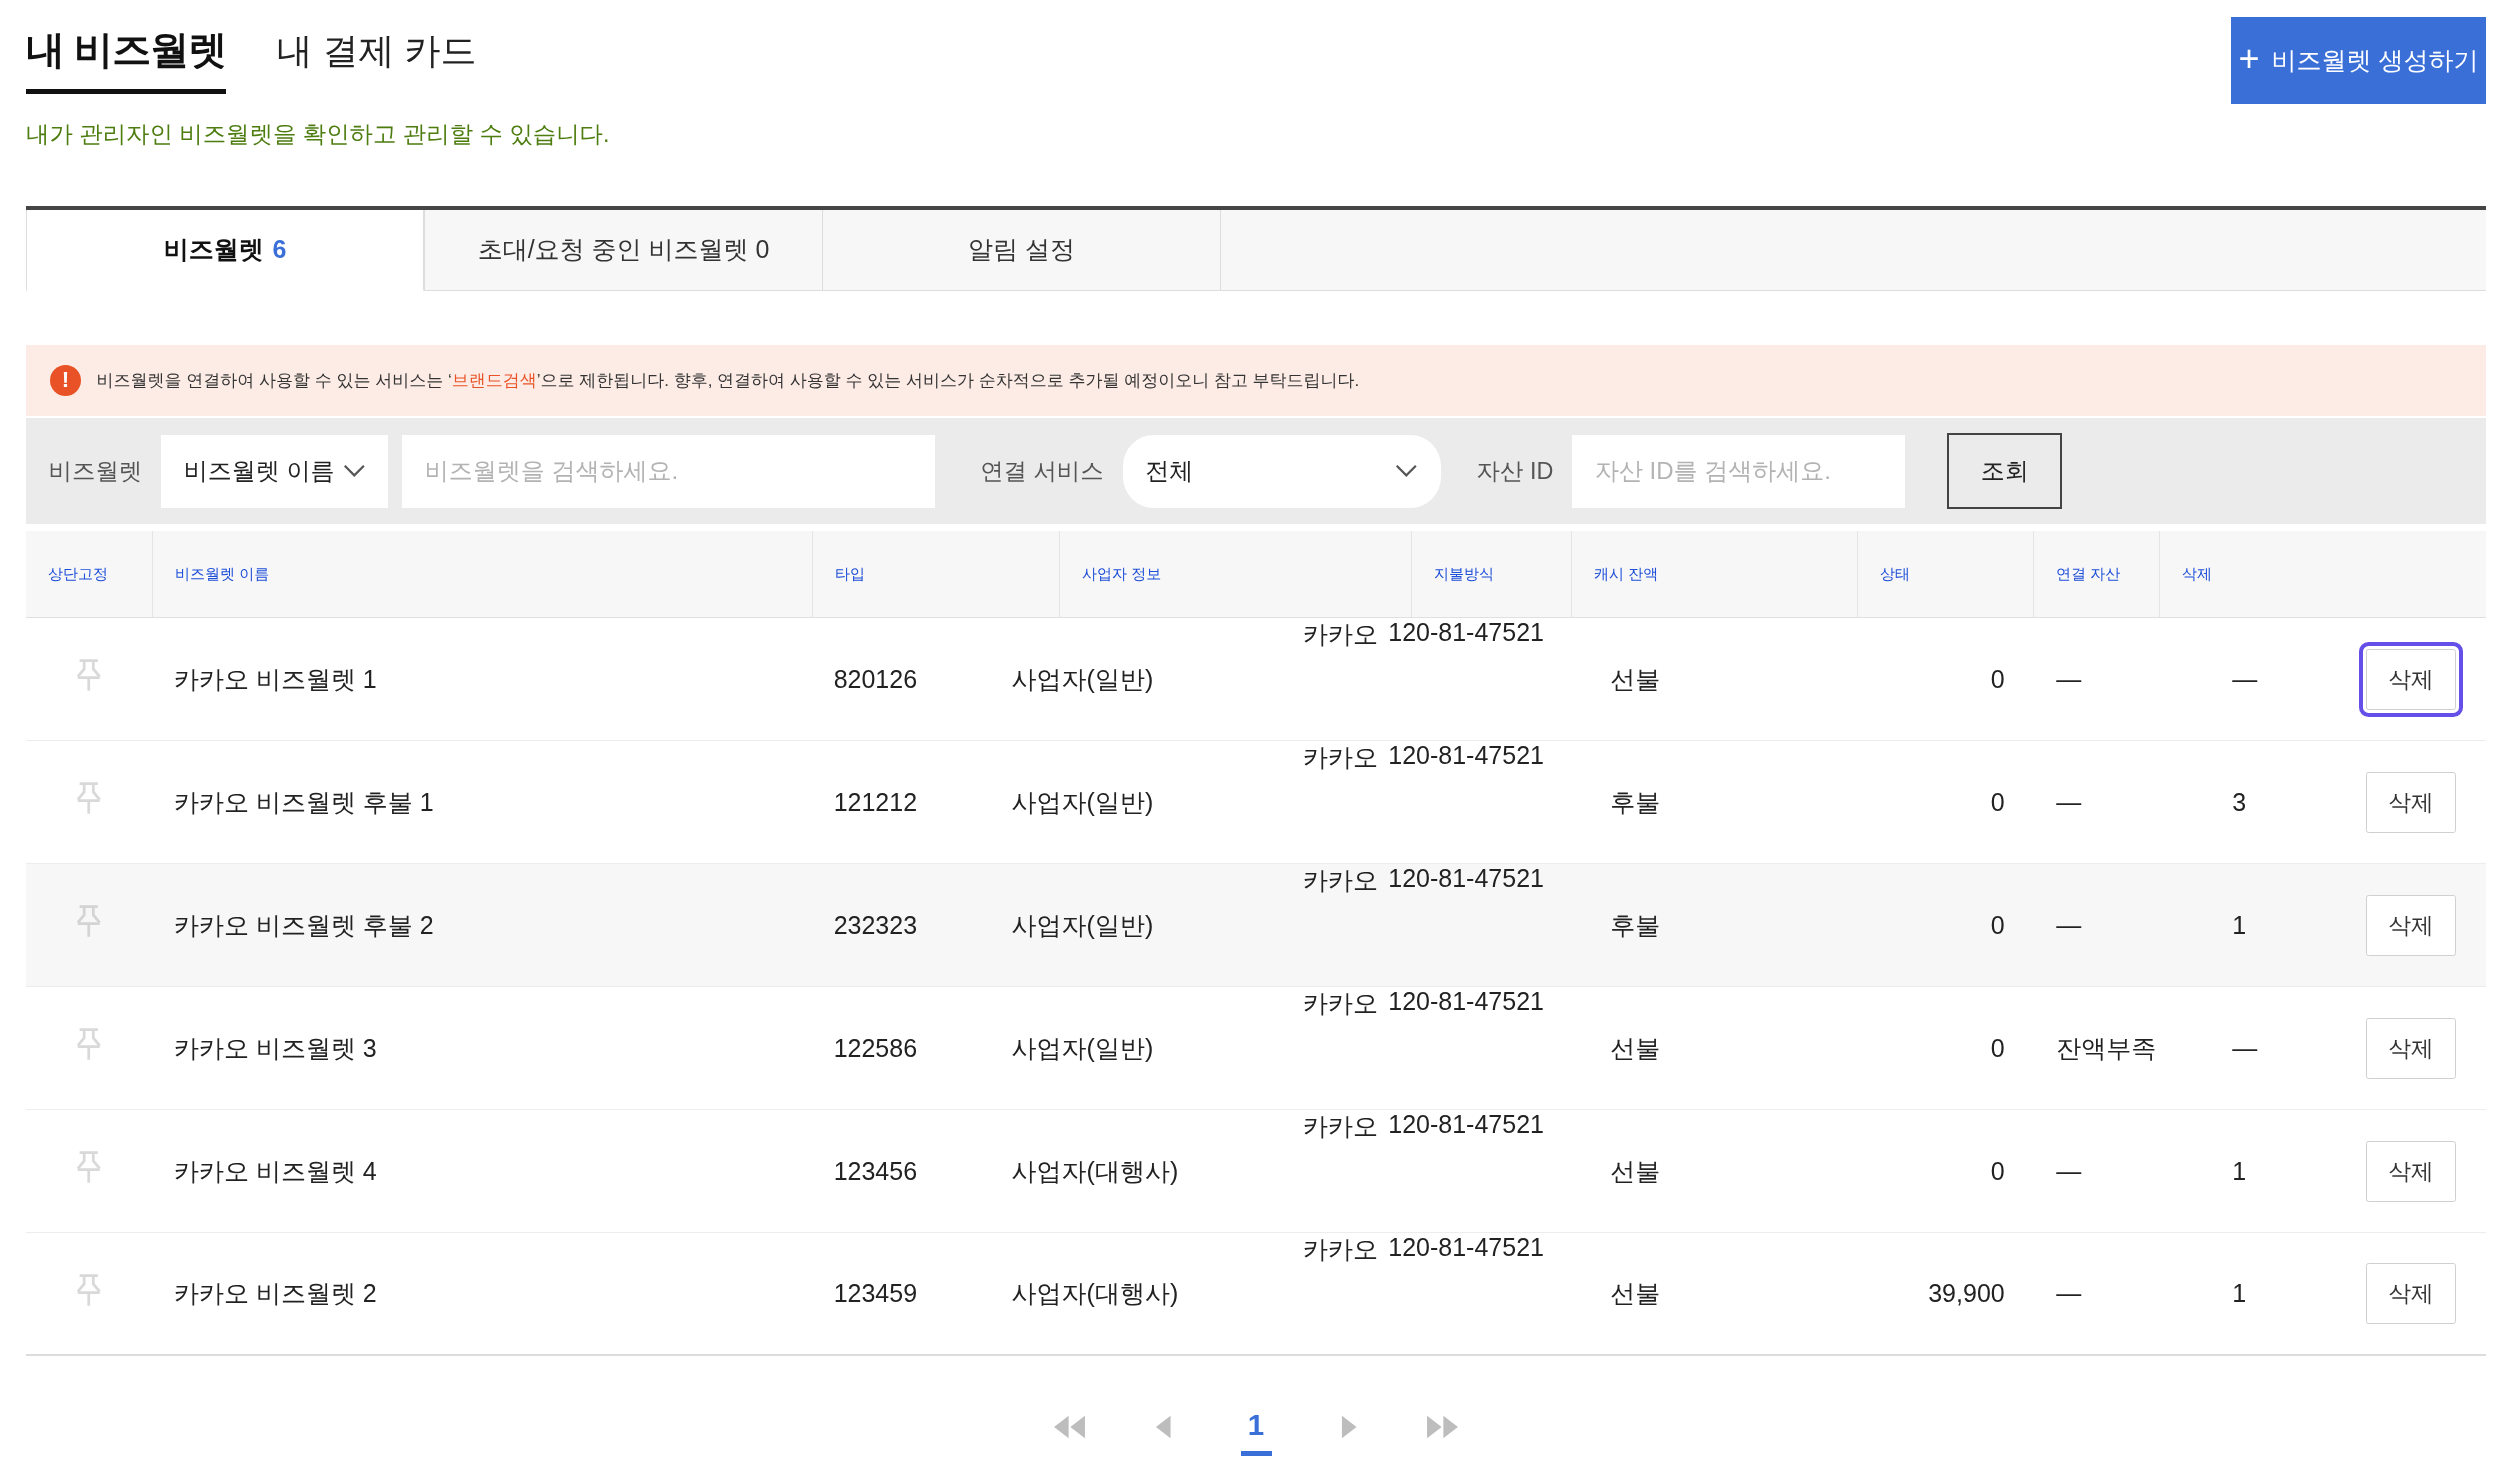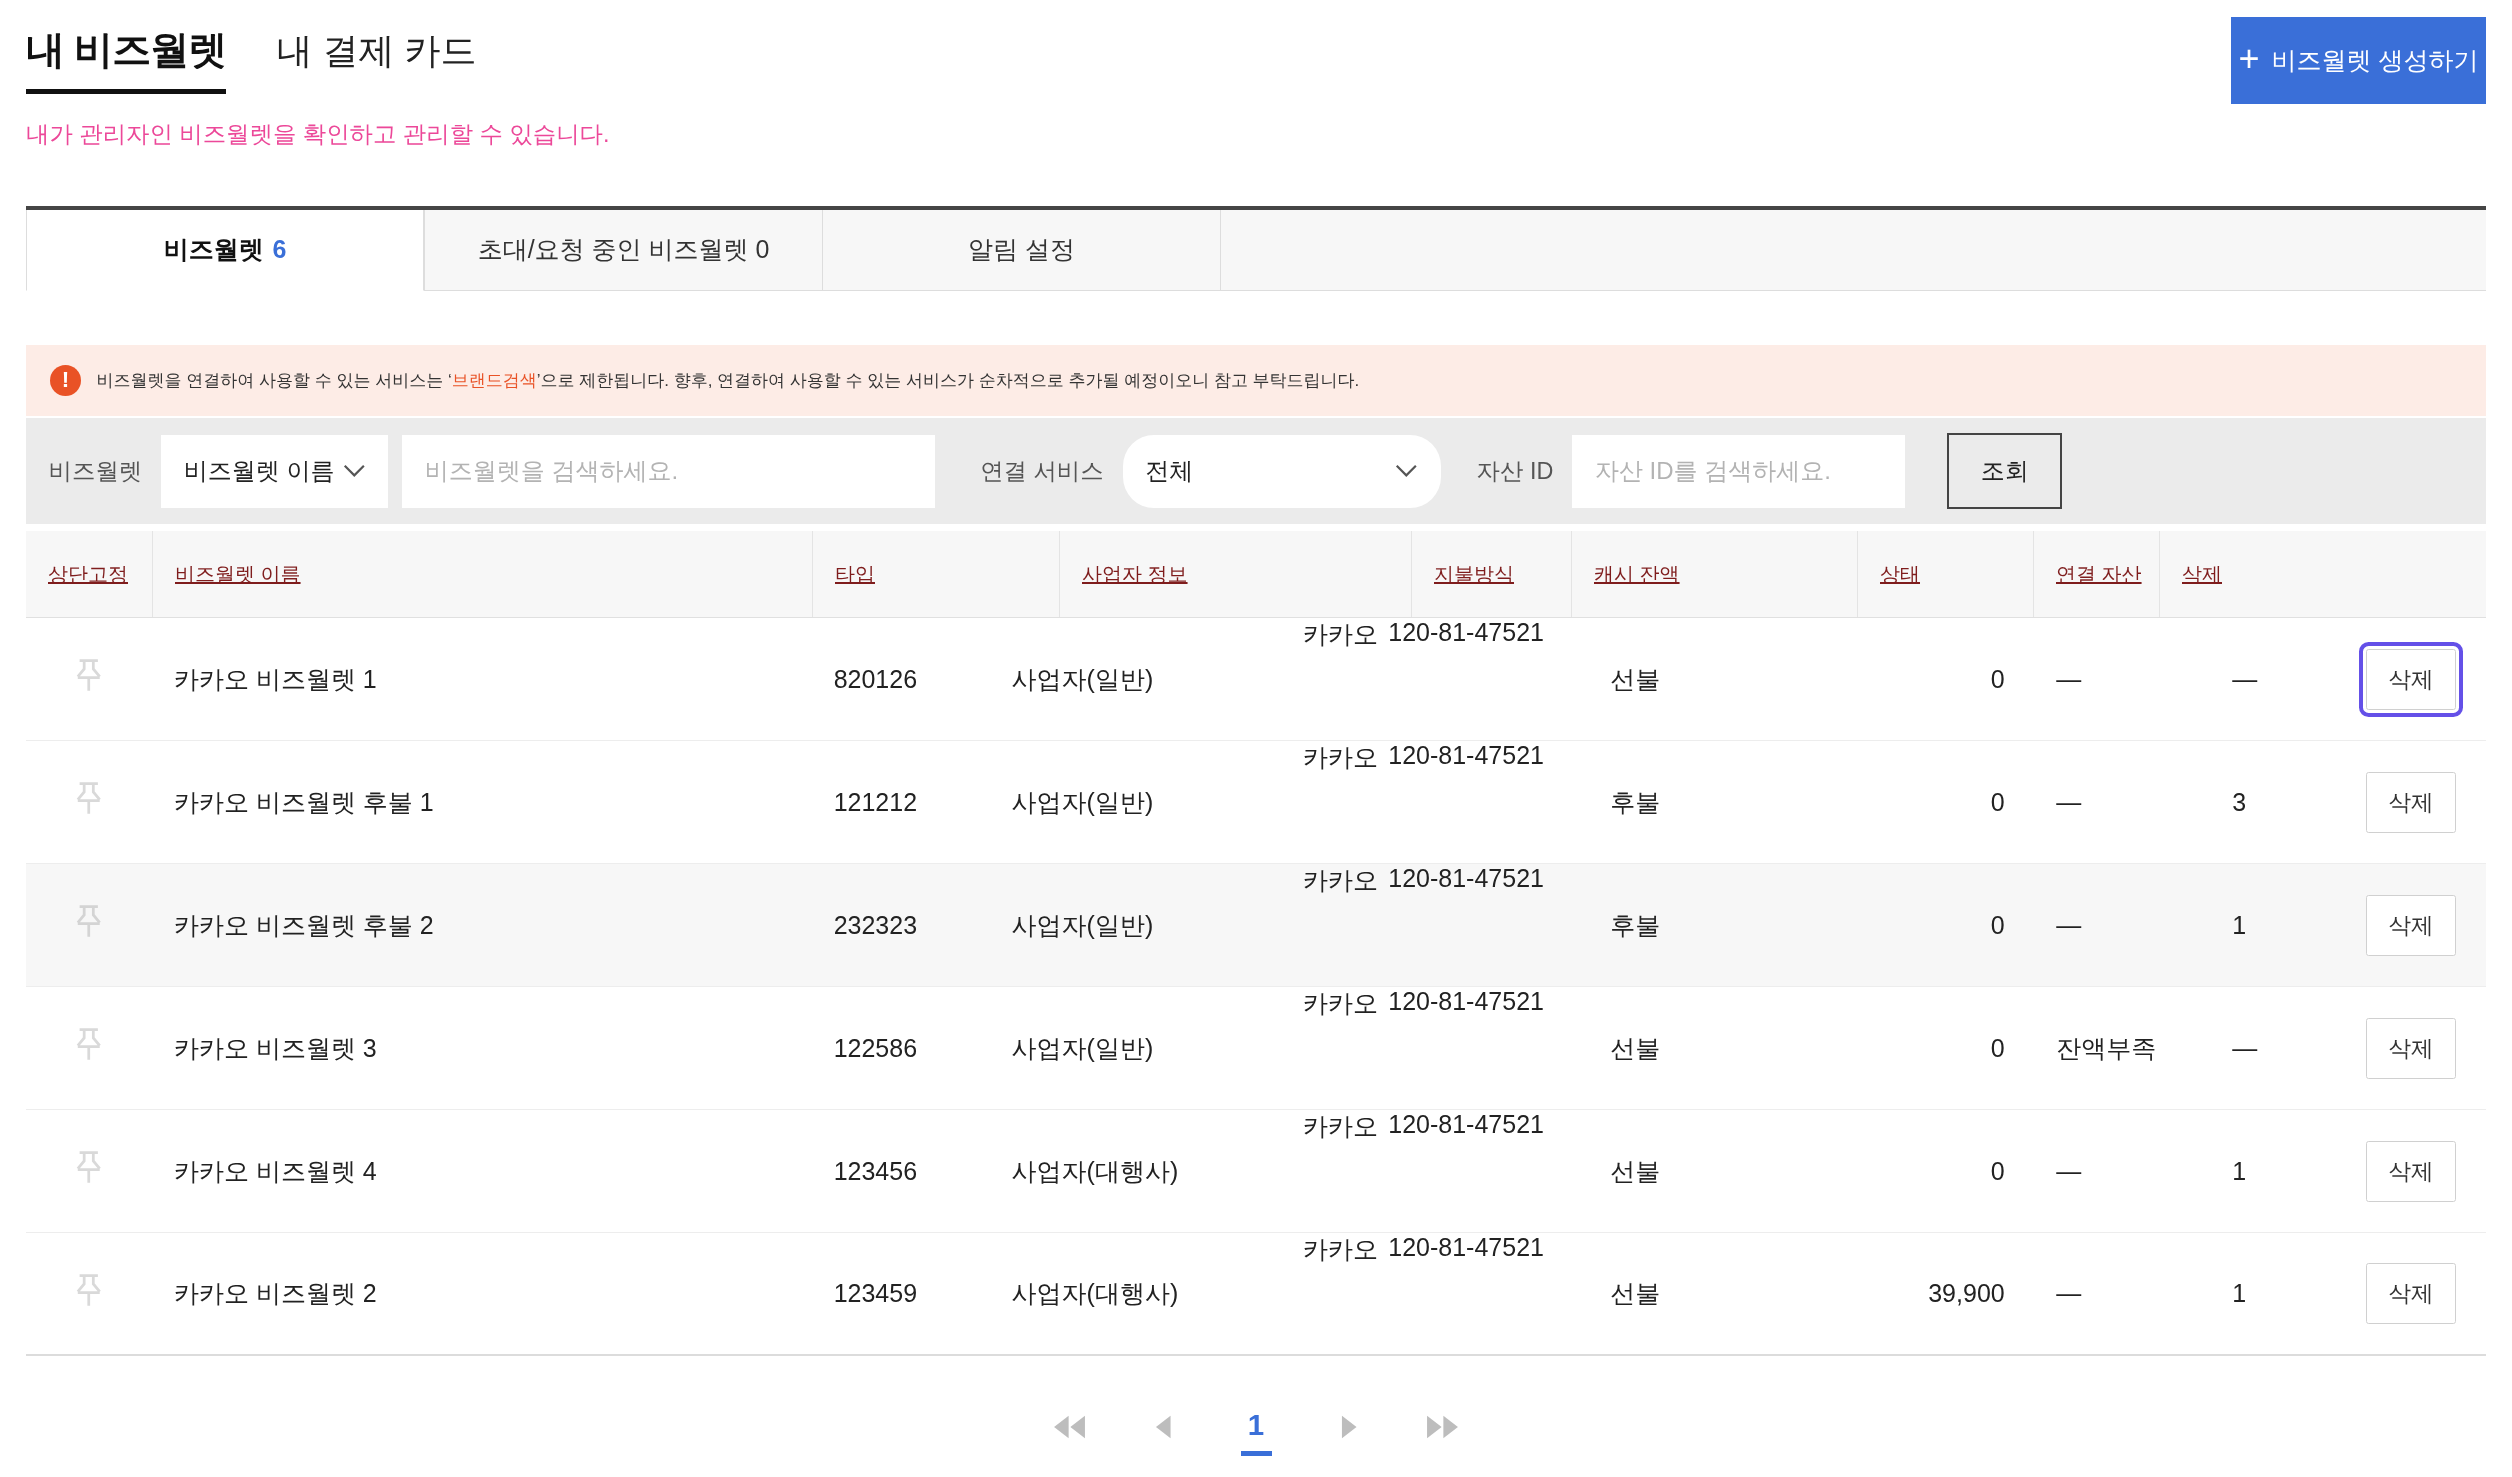--- a/index.html
+++ b/index.html
@@ -29,21 +29,21 @@
     padding-bottom: 12px;
     border-bottom: 5.2px solid #111;
   }
   .secondary-title {
     margin-left: 50px;
     font-size: 36px;
     font-weight: 400;
     color: #222;
     cursor: pointer;
   }
-  .subtitle { margin: 24px 0 0; font-size: 23.4px; color: #ec4899; }
+  .subtitle { margin: 24px 0 0; font-size: 23.4px; color: #4d7c0f; }
   .create-btn {
     position: absolute;
     right: 0;
     top: 17.4px;
     width: 255px;
     height: 87px;
     background: #3A6FD8;
     color: #fff;
     border: none;
     font-family: inherit;
@@ -146,24 +146,23 @@
     cursor: pointer;
   }
 
   
   .table { margin-top: 7px; }
   .thead { display: flex; height: 87px; background: #F7F7F7; border-bottom: 0.9px solid #e0e0e0; }
   .th {
     display: flex;
     align-items: center;
     padding-left: 22px;
-    font-size: 20px;
-    color: #7f1d1d;
+    font-size: 15px;
+    color: #1d4ed8;
     border-left: 0.9px solid #e4e4e4;
-    text-decoration: underline;
   }
   .th:first-child { border-left: none; }
   .row { display: flex; height: 123px; border-bottom: 0.9px solid #ededed; background: #fff; }
   .row.highlight { background: #f7f7f7; }
   .row.last { border-bottom: 2.6px solid #dcdcdc; }
   .cell { display: flex; align-items: center; padding-left: 22px; font-size: 25px; color: #222; }
   .c-pin { justify-content: center; padding-left: 0; cursor: pointer; }
   .c-cash { justify-content: flex-end; padding-right: 29.5px; padding-left: 0; }
   .c-biz { flex-direction: row; align-items: flex-start; justify-content: center; gap: 10.4px; }
   .c-del { justify-content: center; padding-left: 0; }

